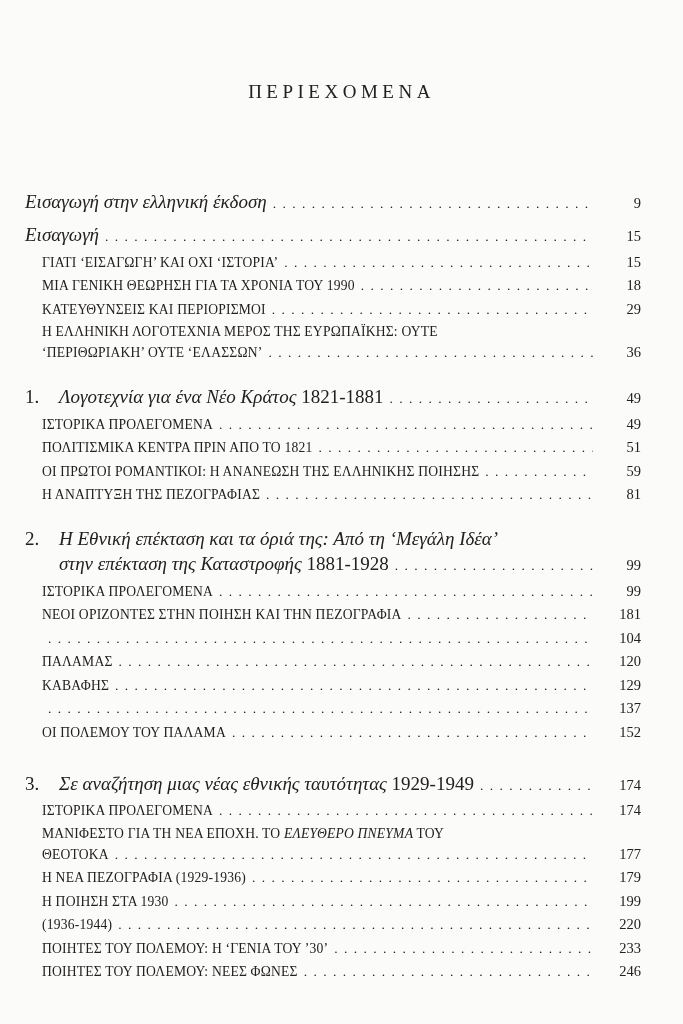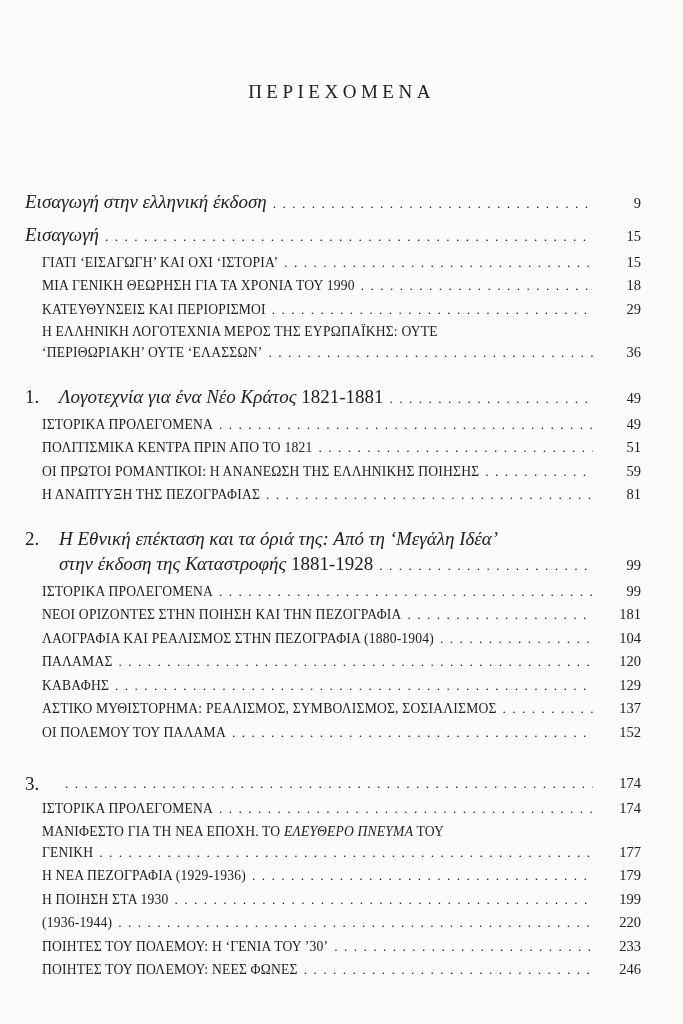--- a/index.html
+++ b/index.html
@@ -140,94 +140,93 @@
           <span class="dots">. . . . . . . . . . . . . . . . . . . . . . . . . . . . . . . . . . . . . . . . . . . . . . . . . . . . . . . . . . . . . . . . . . . . . . </span>
           <span class="pg">81</span>
         </div>
       </div>
       <div class="entry chapter space-lg">
         <span class="chnum">2.</span>
         <div class="line">
           <span class="txt"><span>Η Εθνική επέκταση και τα όριά της: Από τη ‘Μεγάλη Ιδέα’</span></span>
         </div>
         <div class="line">
-          <span class="txt"><span>στην έκδοση της Καταστροφής </span><span class="rm">1881-1928</span></span>
+          <span class="txt"><span>στην επέκταση της Καταστροφής </span><span class="rm">1881-1928</span></span>
           <span class="dots">. . . . . . . . . . . . . . . . . . . . . . . . . . . . . . . . . . . . . . . . . . . . . . . . . . . . . . . . . . . . . . . . . . . . . . </span>
           <span class="pg">99</span>
         </div>
       </div>
       <div class="entry sub">
         <div class="line">
           <span class="txt"><span>ΙΣΤΟΡΙΚΑ ΠΡΟΛΕΓΟΜΕΝΑ</span></span>
           <span class="dots">. . . . . . . . . . . . . . . . . . . . . . . . . . . . . . . . . . . . . . . . . . . . . . . . . . . . . . . . . . . . . . . . . . . . . . </span>
           <span class="pg">99</span>
         </div>
       </div>
       <div class="entry sub">
         <div class="line">
           <span class="txt"><span>ΝΕΟΙ ΟΡΙΖΟΝΤΕΣ ΣΤΗΝ ΠΟΙΗΣΗ ΚΑΙ ΤΗΝ ΠΕΖΟΓΡΑΦΙΑ</span></span>
           <span class="dots">. . . . . . . . . . . . . . . . . . . . . . . . . . . . . . . . . . . . . . . . . . . . . . . . . . . . . . . . . . . . . . . . . . . . . . </span>
           <span class="pg">181</span>
         </div>
       </div>
       <div class="entry sub">
         <div class="line">
-          <span class="txt"><span>ΛΑΟΓΡΑΦΙΑ ΚΑΙ ΡΕΑΛΙΣΜΟΣ ΣΤΗΝ ΠΕΖΟΓΡΑΦΙΑ (1880-1904)</span></span>
           <span class="dots">. . . . . . . . . . . . . . . . . . . . . . . . . . . . . . . . . . . . . . . . . . . . . . . . . . . . . . . . . . . . . . . . . . . . . . </span>
           <span class="pg">104</span>
         </div>
       </div>
       <div class="entry sub">
         <div class="line">
           <span class="txt"><span>ΠΑΛΑΜΑΣ</span></span>
           <span class="dots">. . . . . . . . . . . . . . . . . . . . . . . . . . . . . . . . . . . . . . . . . . . . . . . . . . . . . . . . . . . . . . . . . . . . . . </span>
           <span class="pg">120</span>
         </div>
       </div>
       <div class="entry sub">
         <div class="line">
           <span class="txt"><span>ΚΑΒΑΦΗΣ</span></span>
           <span class="dots">. . . . . . . . . . . . . . . . . . . . . . . . . . . . . . . . . . . . . . . . . . . . . . . . . . . . . . . . . . . . . . . . . . . . . . </span>
           <span class="pg">129</span>
         </div>
       </div>
       <div class="entry sub">
         <div class="line">
-          <span class="txt"><span>ΑΣΤΙΚΟ ΜΥΘΙΣΤΟΡΗΜΑ: ΡΕΑΛΙΣΜΟΣ, ΣΥΜΒΟΛΙΣΜΟΣ, ΣΟΣΙΑΛΙΣΜΟΣ</span></span>
           <span class="dots">. . . . . . . . . . . . . . . . . . . . . . . . . . . . . . . . . . . . . . . . . . . . . . . . . . . . . . . . . . . . . . . . . . . . . . </span>
           <span class="pg">137</span>
         </div>
       </div>
       <div class="entry sub">
         <div class="line">
           <span class="txt"><span>ΟΙ ΠΟΛΕΜΟΥ ΤΟΥ ΠΑΛΑΜΑ</span></span>
           <span class="dots">. . . . . . . . . . . . . . . . . . . . . . . . . . . . . . . . . . . . . . . . . . . . . . . . . . . . . . . . . . . . . . . . . . . . . . </span>
           <span class="pg">152</span>
         </div>
       </div>
       <div class="entry chapter space-xl">
         <span class="chnum">3.</span>
         <div class="line">
+          <span class="txt"><span>Σε αναζήτηση μιας νέας εθνικής ταυτότητας </span><span class="rm">1929-1949</span></span>
           <span class="dots">. . . . . . . . . . . . . . . . . . . . . . . . . . . . . . . . . . . . . . . . . . . . . . . . . . . . . . . . . . . . . . . . . . . . . . </span>
           <span class="pg">174</span>
         </div>
       </div>
       <div class="entry sub">
         <div class="line">
           <span class="txt"><span>ΙΣΤΟΡΙΚΑ ΠΡΟΛΕΓΟΜΕΝΑ</span></span>
           <span class="dots">. . . . . . . . . . . . . . . . . . . . . . . . . . . . . . . . . . . . . . . . . . . . . . . . . . . . . . . . . . . . . . . . . . . . . . </span>
           <span class="pg">174</span>
         </div>
       </div>
       <div class="entry sub">
         <div class="line">
           <span class="txt"><span>ΜΑΝΙΦΕΣΤΟ ΓΙΑ ΤΗ ΝΕΑ ΕΠΟΧΗ. ΤΟ </span><span class="em">ΕΛΕΥΘΕΡΟ ΠΝΕΥΜΑ</span><span> ΤΟΥ</span></span>
         </div>
         <div class="line">
-          <span class="txt"><span>ΓΕΝΙΚΗ</span></span>
+          <span class="txt"><span>ΘΕΟΤΟΚΑ</span></span>
           <span class="dots">. . . . . . . . . . . . . . . . . . . . . . . . . . . . . . . . . . . . . . . . . . . . . . . . . . . . . . . . . . . . . . . . . . . . . . </span>
           <span class="pg">177</span>
         </div>
       </div>
       <div class="entry sub">
         <div class="line">
           <span class="txt"><span>Η ΝΕΑ ΠΕΖΟΓΡΑΦΙΑ (1929-1936)</span></span>
           <span class="dots">. . . . . . . . . . . . . . . . . . . . . . . . . . . . . . . . . . . . . . . . . . . . . . . . . . . . . . . . . . . . . . . . . . . . . . </span>
           <span class="pg">179</span>
         </div>

